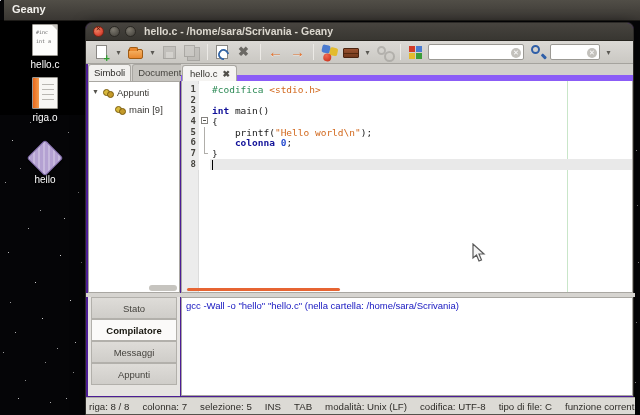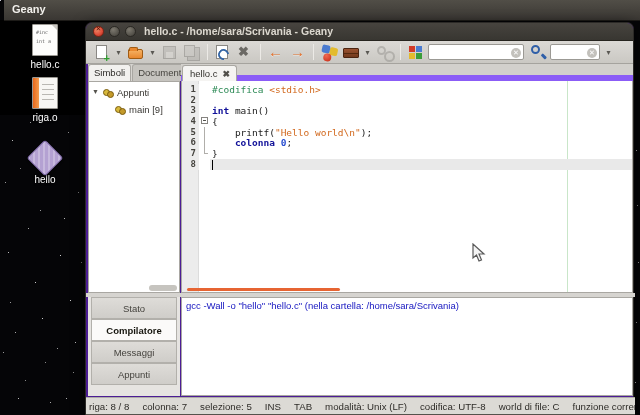--- a/index.html
+++ b/index.html
@@ -370,21 +370,21 @@
     </div>
 
     <div class="statusbar" id="statusbar">
         <span class="sitem">riga: 8 / 8</span>
         <span class="sitem">colonna: 7</span>
         <span class="sitem">selezione: 5</span>
         <span class="sitem">INS</span>
         <span class="sitem">TAB</span>
         <span class="sitem">modalità: Unix (LF)</span>
         <span class="sitem">codifica: UTF-8</span>
-        <span class="sitem">world di file: C</span>
+        <span class="sitem">tipo di file: C</span>
         <span class="sitem">funzione corrente: sc…</span>
       </div>
     <div class="win-bottom"></div>
   </div>
 
   <svg class="cursor" width="14" height="20" viewBox="0 0 14 20">
     <polygon points="1,1 1,15 4.5,12 7,18 9.5,17 7,11 12,11" fill="#f4f4f4" stroke="#5a5a5a" stroke-width="1.2"></polygon>
   </svg>
 </div>
 

